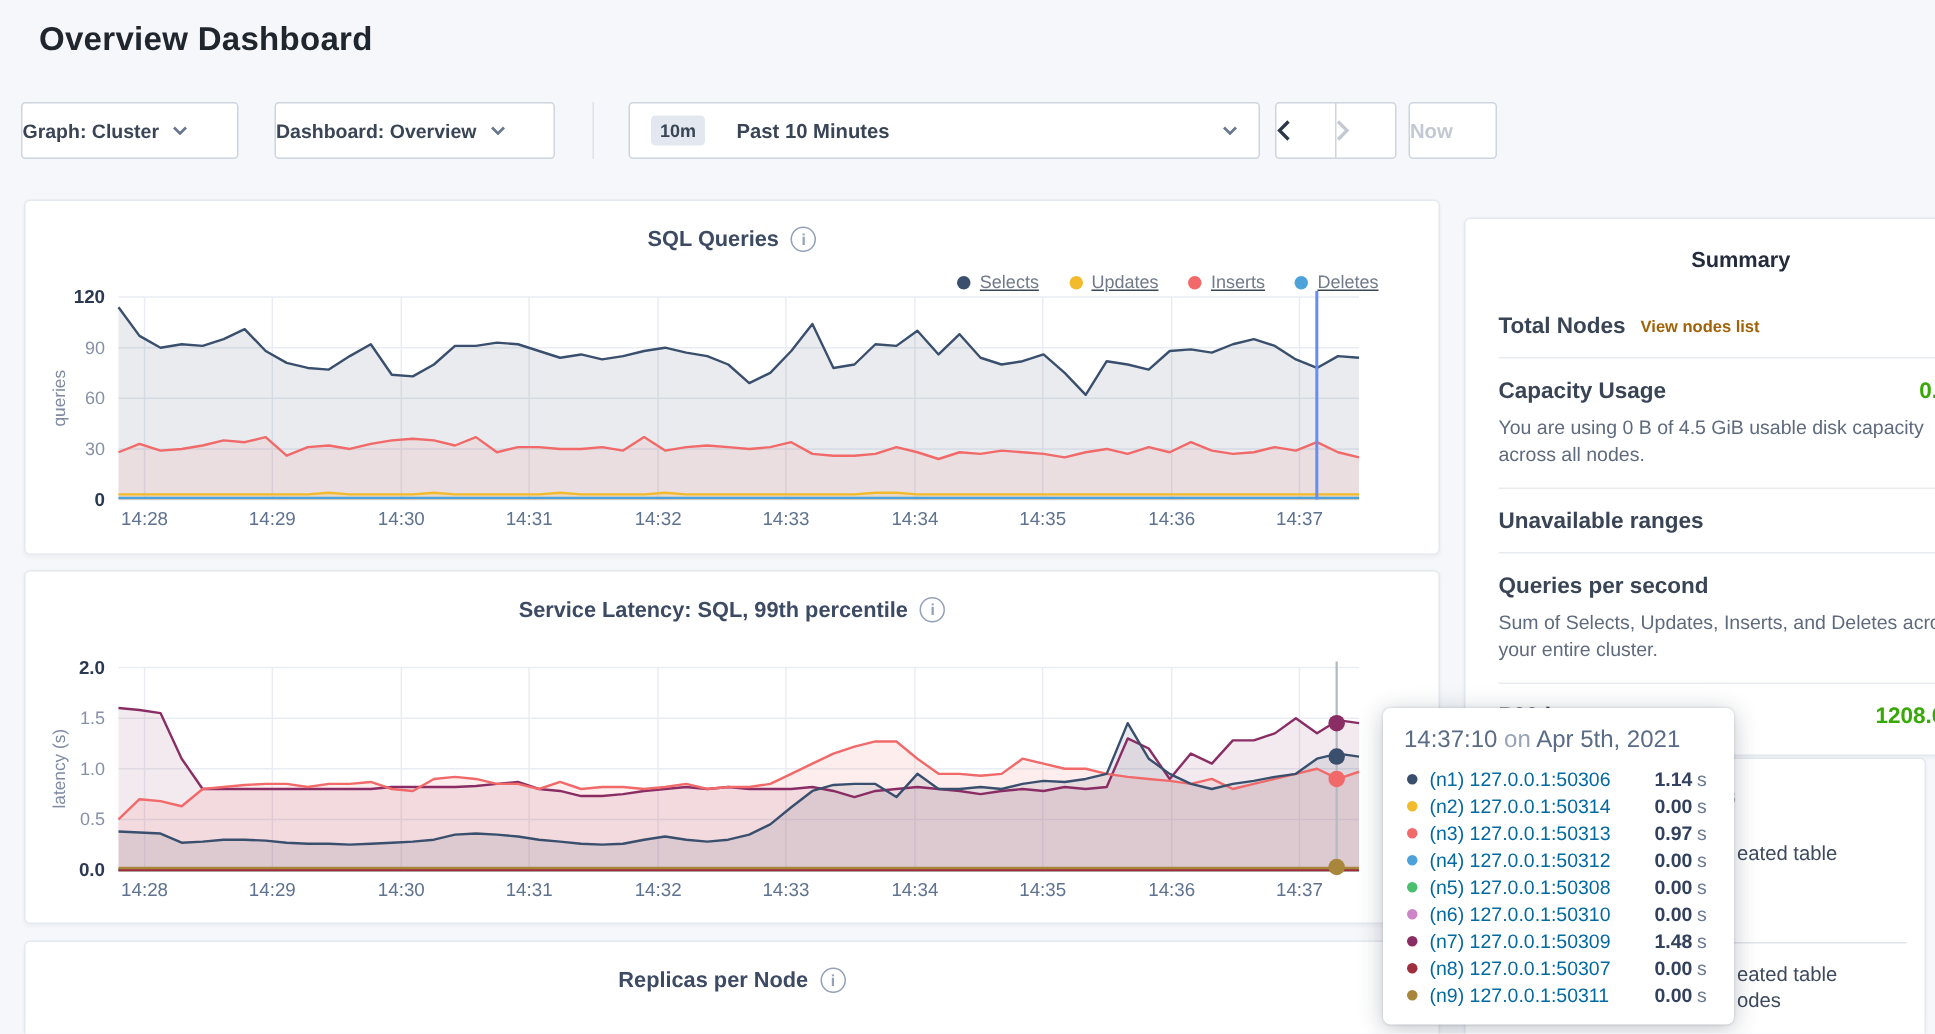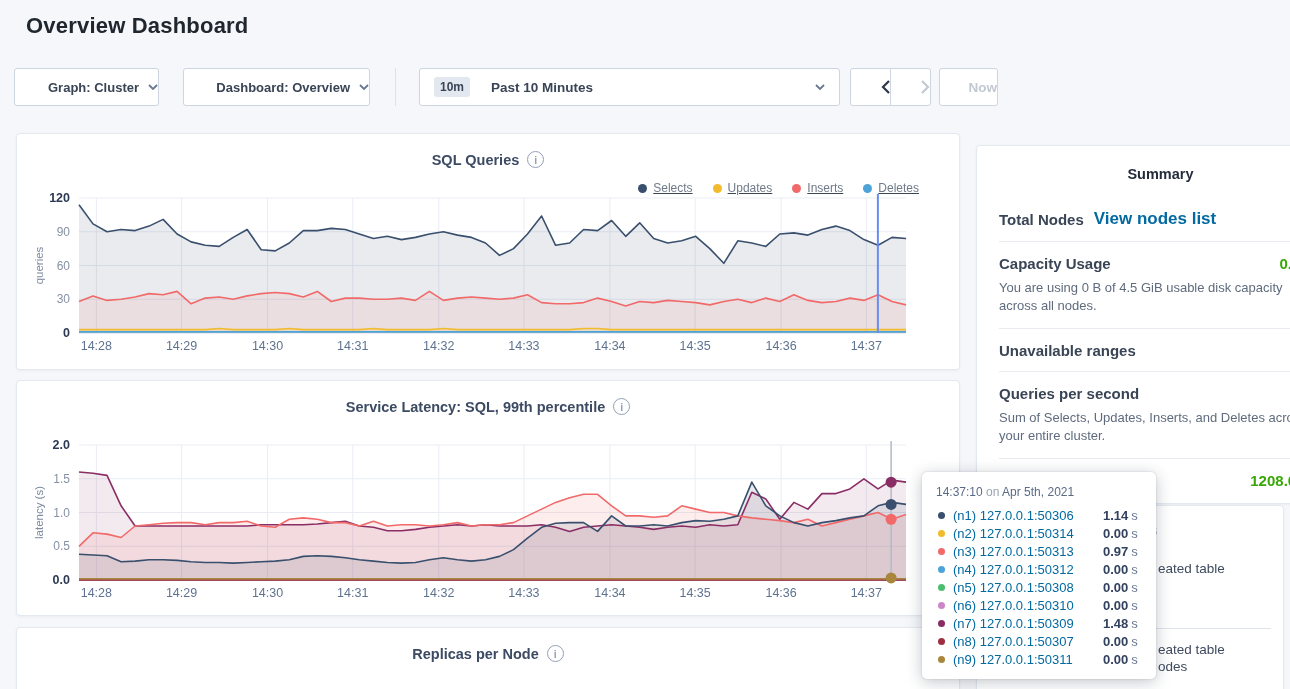--- a/index.html
+++ b/index.html
@@ -11,21 +11,21 @@
     color:#394455;
   }
   .page-title {
     position:absolute; left:14px; top:13px;
     font-size:22px; font-weight:600; color:#20262e; letter-spacing:.2px;margin-left:12px;
   }
   
   .btn {
     position:absolute; top:68px; height:38px;
     background:#fff; border:1px solid #cdd5e0; border-radius:3px;
-    display:flex; align-items:center; justify-content:flex-end; gap:9px;
+    display:flex; align-items:center; justify-content:flex-start; gap:9px;
     font-size:13px; font-weight:bold; color:#394455; cursor:pointer;
   }
   .chev { width:10px; height:6px; display:inline-block; }
   .chev svg { display:block; }
   .vdivider { position:absolute; left:395px; top:68px; height:38px; width:1px; background:#dde2ea; }
   .time-badge {
     background:#e3e8f0; border-radius:3px; padding:3px 6px;
     font-size:12px; font-weight:bold; color:#394455;
   }
   .time-select { justify-content:flex-start; padding:0 14px; }
@@ -53,36 +53,36 @@
   .legend-item { display:flex; align-items:center; gap:6px; font-size:12px; color:#707a89; }
   .legend-dot { width:9px; height:9px; border-radius:50%; }
   .chart-svg { position:absolute; left:14px; top:54px; }
   
   .summary-card { left:976px; top:145px; width:369px; height:359px; padding:20px 22px; }
   .summary-title { text-align:center; font-size:14.5px; font-weight:bold; color:#242c3c; margin-bottom:14px; }
   .srow { padding:13px 0 12px; }
   .srow + .srow { border-top:1px solid #e8ecf1; }
   .srow-main { display:flex; align-items:center; }
   .srow-label { font-size:15px; font-weight:bold; color:#394455; }
-  .srow-link { font-size:17px; font-weight:bold; color:#0369a1; margin-left:10px; cursor:pointer; }
+  .srow-link { font-size:11px; font-weight:bold; color:#a16207; margin-left:10px; cursor:pointer; }
   .srow-value { margin-left:auto; font-size:15px; font-weight:bold; color:#37a806; }
   .srow-sub { margin-top:7px; font-size:13px; line-height:1.42; color:#5f6b7d; }
   
   .events-card { left:976px; top:505px; width:308px; height:200px; }
   .ev-frag { position:absolute; font-size:13.5px; color:#3e4a5e; }
   .ev-frag.faded { font-weight:bold; font-size:14px; color:#b8bfca; }
   .ev-divider { position:absolute; left:22px; right:12px; top:122px; height:1px; background:#dfe4eb; }
   
   .tooltip {
     position:absolute; left:922px; top:472px; width:234px;
     background:#fff; border-radius:5px; z-index:10;
     box-shadow:0 3px 16px rgba(40,50,70,.28), 0 0 2px rgba(40,50,70,.2);
     padding:13px 14px 11px;
   }
-  .tt-title { font-size:12px; color:#5a6b85; margin-bottom:7px; }
+  .tt-title { font-size:16px; color:#5a6b85; margin-bottom:7px; }
   .tt-title .tt-on { color:#9aa3b3; }
   .tt-row { display:flex; align-items:center; height:18px; font-size:13px; }
   .tt-dot { width:7px; height:7px; border-radius:50%; margin:0 8px 0 2px; flex:none; }
   .tt-label { color:#0369a1; width:150px; }
   .tt-value { font-weight:bold; color:#32415e; }
   .tt-unit { color:#6b7a94; font-weight:normal; margin-left:3px; }
 </style>
 </head>
 <body>
 

